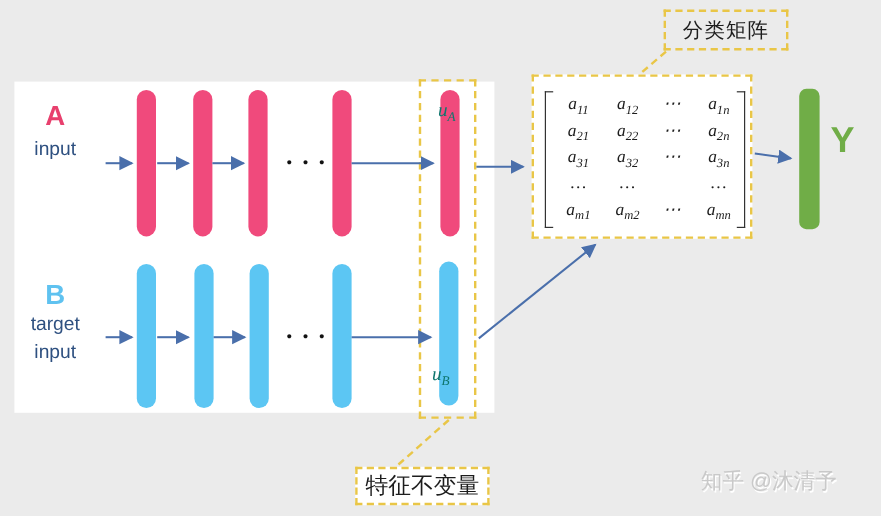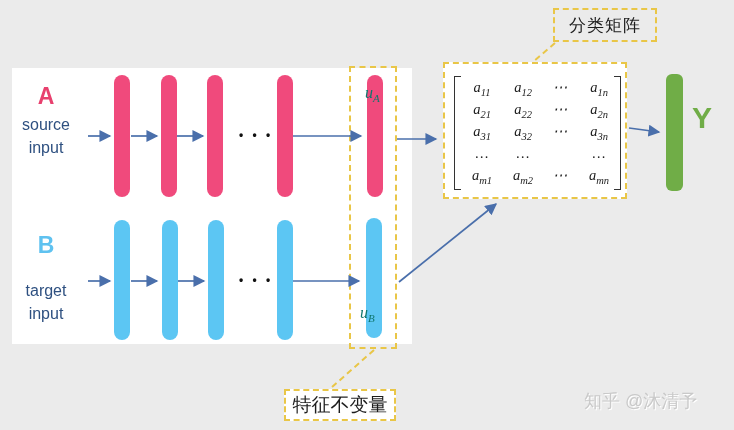--- a/index.html
+++ b/index.html
@@ -11,33 +11,33 @@
   .bar{position:absolute;width:16px;border-radius:9px;}
   .bar.pink{background:#f04a7c;}
   .bar.blue{background:#5cc6f3;}
   .bar.rowA{top:75px;height:122px;}
   .bar.rowB{top:220px;height:120px;}
   .green-bar{position:absolute;left:666px;top:74px;width:17px;height:117px;border-radius:6px;background:#70ad47;}
   .branch-letter{position:absolute;font-weight:bold;font-size:23px;line-height:23px;}
   .letterA{left:10px;top:85px;width:72px;text-align:center;color:#e8406e;}
   .letterB{left:10px;top:234px;width:72px;text-align:center;color:#5fc2f0;}
   .branch-caption{position:absolute;left:6px;width:80px;text-align:center;color:#2e5080;font-size:16px;line-height:23px;}
-  .capA{top:113px;} .capB{top:259px;margin-top:20px;}
+  .capA{top:113px;} .capB{top:259px;}
   .dots{position:absolute;left:239px;width:30px;color:#111;font-size:12px;font-weight:bold;letter-spacing:3px;white-space:nowrap;}
   .dotsA{top:128px;} .dotsB{top:273px;}
   .math{font-family:"Liberation Serif","DejaVu Serif",serif;font-style:italic;color:#0f766e;}
   .ulabel{position:absolute;font-size:16px;z-index:5;}
   .ulabel sub{font-size:11px;}
   .uA{left:365px;top:84px;} .uB{left:360px;top:304px;}
   .dashbox{position:absolute;border:2px dashed #e9c647;box-sizing:border-box;}
   .feature-box{left:349px;top:66px;width:48px;height:283px;}
   .matrix-box{left:443px;top:62px;width:184px;height:137px;background:#ffffff;}
   .callout{display:flex;align-items:center;justify-content:center;color:#1d1d1d;}
   .matrix-callout{left:553px;top:8px;width:104px;height:34px;font-size:17px;letter-spacing:1px;}
-  .feature-callout{left:284px;top:389px;width:112px;height:32px;background:#ffffff;font-size:19px;}
+  .feature-callout{left:296px;top:389px;width:112px;height:32px;background:#ffffff;font-size:19px;}
   .matrix-grid{
     position:absolute;left:462px;top:77px;display:grid;z-index:3;
     grid-template-columns:40px 42px 32px 46px;grid-template-rows:repeat(5,22px);
     align-items:center;justify-items:center;
     font-family:"Liberation Serif","DejaVu Serif",serif;font-style:italic;
     font-size:14.5px;color:#1d1d1d;
   }
   .matrix-grid sub{font-size:10.5px;font-style:italic;}
   .bracket{position:absolute;width:6px;height:112px;top:76px;z-index:3;}
   .bracket.left{left:454px;border-left:1.7px solid #333;border-top:1.7px solid #333;border-bottom:1.7px solid #333;}
@@ -49,21 +49,20 @@
 </style>
 </head>
 <body>
 
 <div class="canvas">
 
   <div class="panel"></div>
 
   <div class="branch-letter letterA">A</div>
   <div class="branch-caption capA">
-    <div>source</div>
     <div>input</div>
   </div>
   <div class="bar pink rowA" style="left:114px"></div>
   <div class="bar pink rowA" style="left:161px"></div>
   <div class="bar pink rowA" style="left:207px"></div>
   <div class="dots dotsA">• • •</div>
   <div class="bar pink rowA" style="left:277px"></div>
   <div class="bar pink rowA" style="left:367px"></div>
   <div class="ulabel math uA"><span>u</span><sub>A</sub></div>
 

